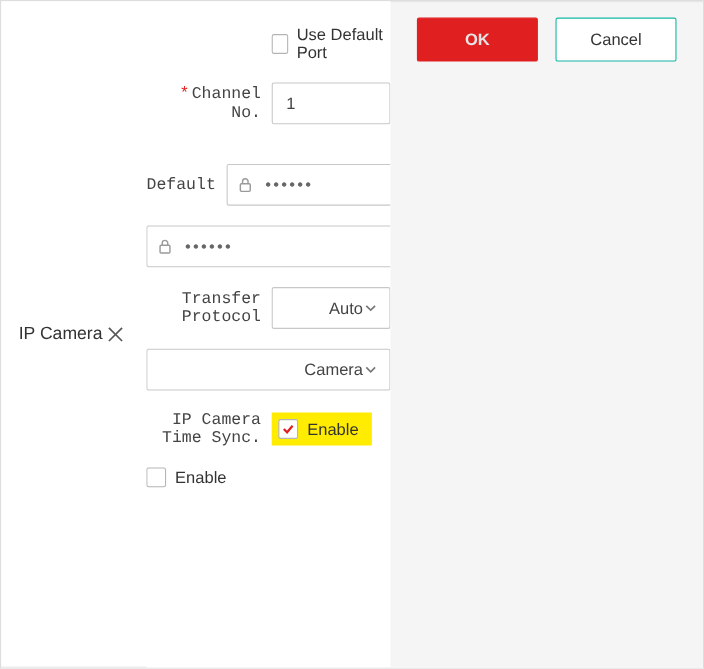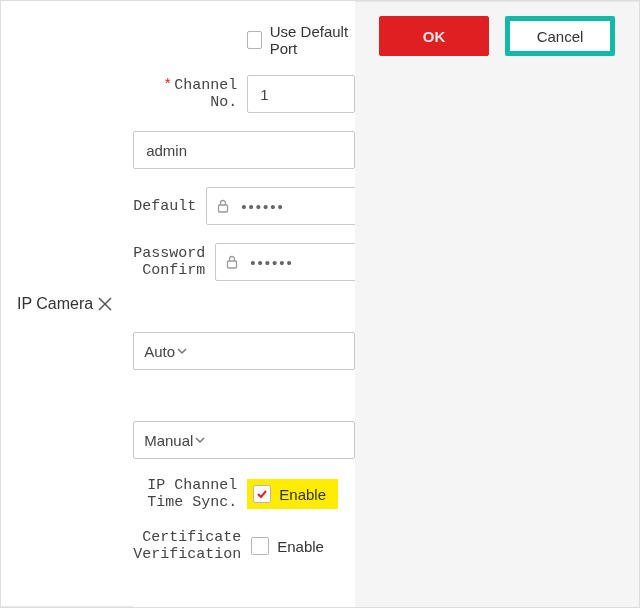--- a/index.html
+++ b/index.html
@@ -103,23 +103,22 @@
   .pw-box input {
     flex: 1;
     border: none;
     outline: none;
     font-size: 15px;
     color: #666;
     letter-spacing: 2px;
     background: transparent;
   }
   .select-box {
-    justify-content: flex-start;
+    justify-content: flex-end;
     cursor: pointer;
-    margin-top: 33px;
   }
   .chev { color: #777; display:flex; align-items:center; }
 
   .checkbox {
     width: 18px;
     height: 18px;
     border: 1px solid #b5b5b5;
     border-radius: 2px;
     display: inline-flex;
     align-items: center;
@@ -158,21 +157,21 @@
   }
   .btn-primary {
     background: #e02020;
     color: #e5e5e5;
     border: 1px solid #e02020;
     font-weight: 700;
   }
   .btn-secondary {
     background: #fff;
     color: #333;
-    border: 5px solid #14b8a6;
+    border: 1px solid #14b8a6;
   }
 </style>
 </head>
 <body>
 
 <div class="dialog">
 
   <div class="titlebar">
     <div class="title">IP Camera</div>
     <div class="close-x">
@@ -200,25 +199,20 @@
         <span class="req">*</span><span>Channel No.</span>
       </div>
       <div class="field-col">
         <div class="text-input">
           <input type="text" value="1" style="">
         </div>
       </div>
     </div>
 
     <div class="row">
-      <div class="field-col">
-        <div class="text-input">
-          <input type="text" value="admin" style="">
-        </div>
-      </div>
     </div>
 
     <div class="row">
       <div class="label-col"><span>Default</span></div>
       <div class="field-col">
         <div class="pw-box">
           <span class="lock-icon">
             <svg width="16" height="16" viewBox="0 0 16 16" fill="none" stroke="#9a9a9a" stroke-width="1.3">
               <rect x="3.5" y="7" width="9" height="7" rx="1"></rect>
                 <path d="M5.5 7 V5 a2.5 2.5 0 0 1 5 0 V7"></path>
@@ -230,21 +224,20 @@
               <circle cx="9" cy="9" r="7"></circle>
                 <circle cx="9" cy="9" r="2.5"></circle>
                 <path d="M9 2 v2 M9 14 v2 M2 9 h2 M14 9 h2"></path>
             </svg>
           </span>
         </div>
       </div>
     </div>
 
     <div class="row">
-      <div class="label-col"><span>Password Confirm</span></div>
       <div class="field-col">
         <div class="pw-box">
           <span class="lock-icon">
             <svg width="16" height="16" viewBox="0 0 16 16" fill="none" stroke="#9a9a9a" stroke-width="1.3">
               <rect x="3.5" y="7" width="9" height="7" rx="1"></rect>
                 <path d="M5.5 7 V5 a2.5 2.5 0 0 1 5 0 V7"></path>
             </svg>
           </span>
           <input type="text" value="••••••" style="">
           <span class="eye-icon">
@@ -252,61 +245,61 @@
               <circle cx="9" cy="9" r="7"></circle>
                 <circle cx="9" cy="9" r="2.5"></circle>
                 <path d="M9 2 v2 M9 14 v2 M2 9 h2 M14 9 h2"></path>
             </svg>
           </span>
         </div>
       </div>
     </div>
 
     <div class="row">
+      <div class="label-col"><span>Transfer Protocol</span></div>
       <div class="field-col">
         <div class="select-box">
           <span>Auto</span>
           <span class="chev">
             <svg width="14" height="14" viewBox="0 0 14 14" fill="none" stroke="#777" stroke-width="1.5">
                 <polyline points="3,5 7,9 11,5"></polyline>
               </svg>
           </span>
         </div>
       </div>
     </div>
 
     <div class="row">
       <div class="field-col">
         <div class="select-box">
-          <span>Manual</span>
+          <span>Camera</span>
           <span class="chev">
             <svg width="14" height="14" viewBox="0 0 14 14" fill="none" stroke="#777" stroke-width="1.5">
                 <polyline points="3,5 7,9 11,5"></polyline>
               </svg>
           </span>
         </div>
       </div>
     </div>
 
     <div class="row">
-      <div class="label-col"><span>IP Channel Time Sync.</span></div>
+      <div class="label-col"><span>IP Camera Time Sync.</span></div>
       <div class="field-col">
         <span class="highlight">
           <span class="checkbox checked">
             <svg width="12" height="12" viewBox="0 0 12 12" fill="none" stroke-width="2">
                 <polyline points="2,6 5,9 10,3"></polyline>
               </svg>
           </span>
           <span class="check-label">Enable</span>
         </span>
       </div>
     </div>
 
     <div class="row">
-      <div class="label-col"><span>Certificate Verification</span></div>
       <div class="field-col">
         <span class="checkbox">
           
         </span>
         <span class="check-label">Enable</span>
       </div>
     </div>
 
   </div>
 

